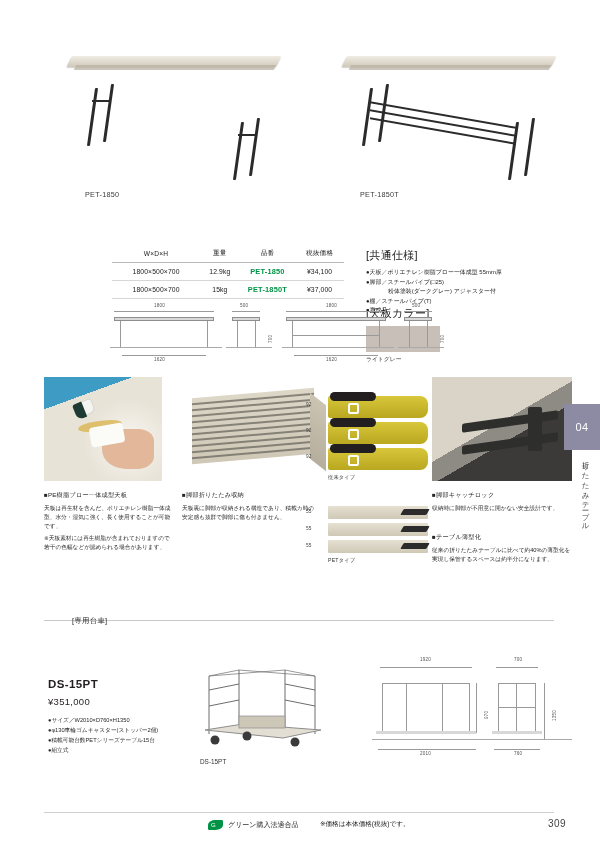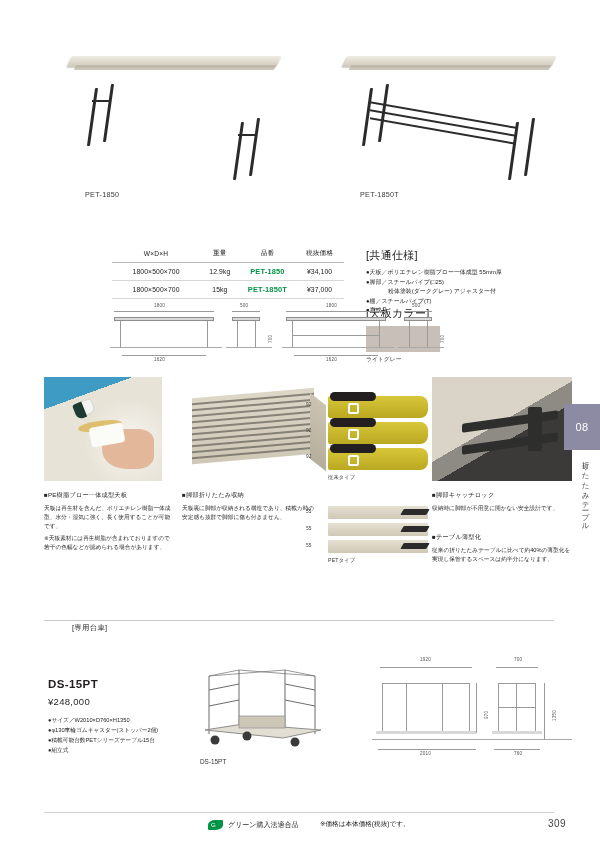--- a/index.html
+++ b/index.html
@@ -141,21 +141,21 @@
   .ftxt h4 { font-size: 6.2px; font-weight: normal; margin-bottom: 4px; letter-spacing:.2px; }
   .ftxt p { margin-bottom: 3px; }
 
   .f1 { left: 44px; top: 490px; width: 128px; }
   .f2 { left: 182px; top: 490px; width: 136px; }
   .f3 { left: 432px; top: 490px; width: 140px; }
   .f4 { left: 432px; top: 532px; width: 140px; }
 
   
   .cart-sec { position: absolute; left: 0; top: 608px; width: 600px; }
-  .cart-title { position:absolute; left: 72px; top: 15px; font-size: 7.4px; letter-spacing:.3px; }
+  .cart-title { position:absolute; left: 72px; top: 8px; font-size: 7.4px; letter-spacing:.3px; }
   .cart-rule { position:absolute; left: 44px; top: 12px; width: 510px; height: .7px; background:#c9c9c9; }
   .cart-name { position:absolute; left:48px; top: 70px; font-size: 11.5px; font-weight: bold; letter-spacing:.4px; }
   .cart-price{ position:absolute; left:48px; top: 88px; font-size: 9.5px; letter-spacing:.3px; }
   .cart-specs{ position:absolute; left:48px; top: 108px; width: 175px; }
   .cart-specs li{ list-style:none; font-size:5.7px; line-height:1.75; color:#262626; }
 
   .cart-photo { position:absolute; left:195px; top:48px; width:135px; height:100px; }
   .cart-caption{ position:absolute; left:200px; top:150px; font-size:6.4px; color:#333; }
 
   .cart-dwg { position:absolute; left:372px; top:655px; width:200px; height:105px; }
@@ -399,21 +399,21 @@
 
   <div class="ftxt f4">
     <h4>■テーブル薄型化</h4>
     <p>従来の折りたたみテーブルに比べて約40%の薄型化を実現し保管するスペースは約半分になります。</p>
   </div>
 
   <div class="cart-sec">
     <div class="cart-rule"></div>
     <div class="cart-title">[専用台車]</div>
     <div class="cart-name">DS-15PT</div>
-    <div class="cart-price">¥248,000</div>
+    <div class="cart-price">¥351,000</div>
     <ul class="cart-specs">
       <li>●サイズ／W2010×D760×H1350</li>
       <li>●φ130車輪ゴムキャスター(ストッパー2個)</li>
       <li>●積載可能台数PETシリーズテーブル15台</li>
       <li>●組立式</li>
     </ul>
 
     <div class="cart-photo">
       <svg width="135" height="100" viewBox="0 0 135 100">
         <g stroke="#6d6d6d" stroke-width="1" fill="none">
@@ -455,21 +455,21 @@
     <div class="dline" style="left:163px;top:28px;width:.7px;height:48px;"></div>
     <div class="dline" style="left:144px;top:28px;width:.7px;height:48px;"></div>
     <div class="dline" style="left:126px;top:52px;width:38px;height:.5px;"></div>
     <div class="dline" style="left:120px;top:76px;width:50px;height:2.5px;background:#d8d8d8;"></div>
     <div class="dlabel vert" style="left:180px;top:66px;">1350</div>
     <div class="dline" style="left:172px;top:28px;width:.5px;height:56px;"></div>
     <div class="dline" style="left:122px;top:94px;width:46px;height:.5px;"></div>
     <div class="dlabel" style="left:142px;top:96px;">760</div>
   </div>
 
-  <div class="side-tab" style="background: rgb(141, 138, 163);">08</div>
+  <div class="side-tab" style="background: rgb(141, 138, 163);">04</div>
   <div class="side-vert">折りたたみテーブル</div>
 
   <div class="footer">
     <div class="f-rule"></div>
     <div class="green-mark">
         <span>G</span>
       </div>
     <div class="green-txt">グリーン購入法適合品</div>
     <div class="tax-txt">※価格は本体価格(税抜)です。</div>
     <div class="pageno">309</div>

